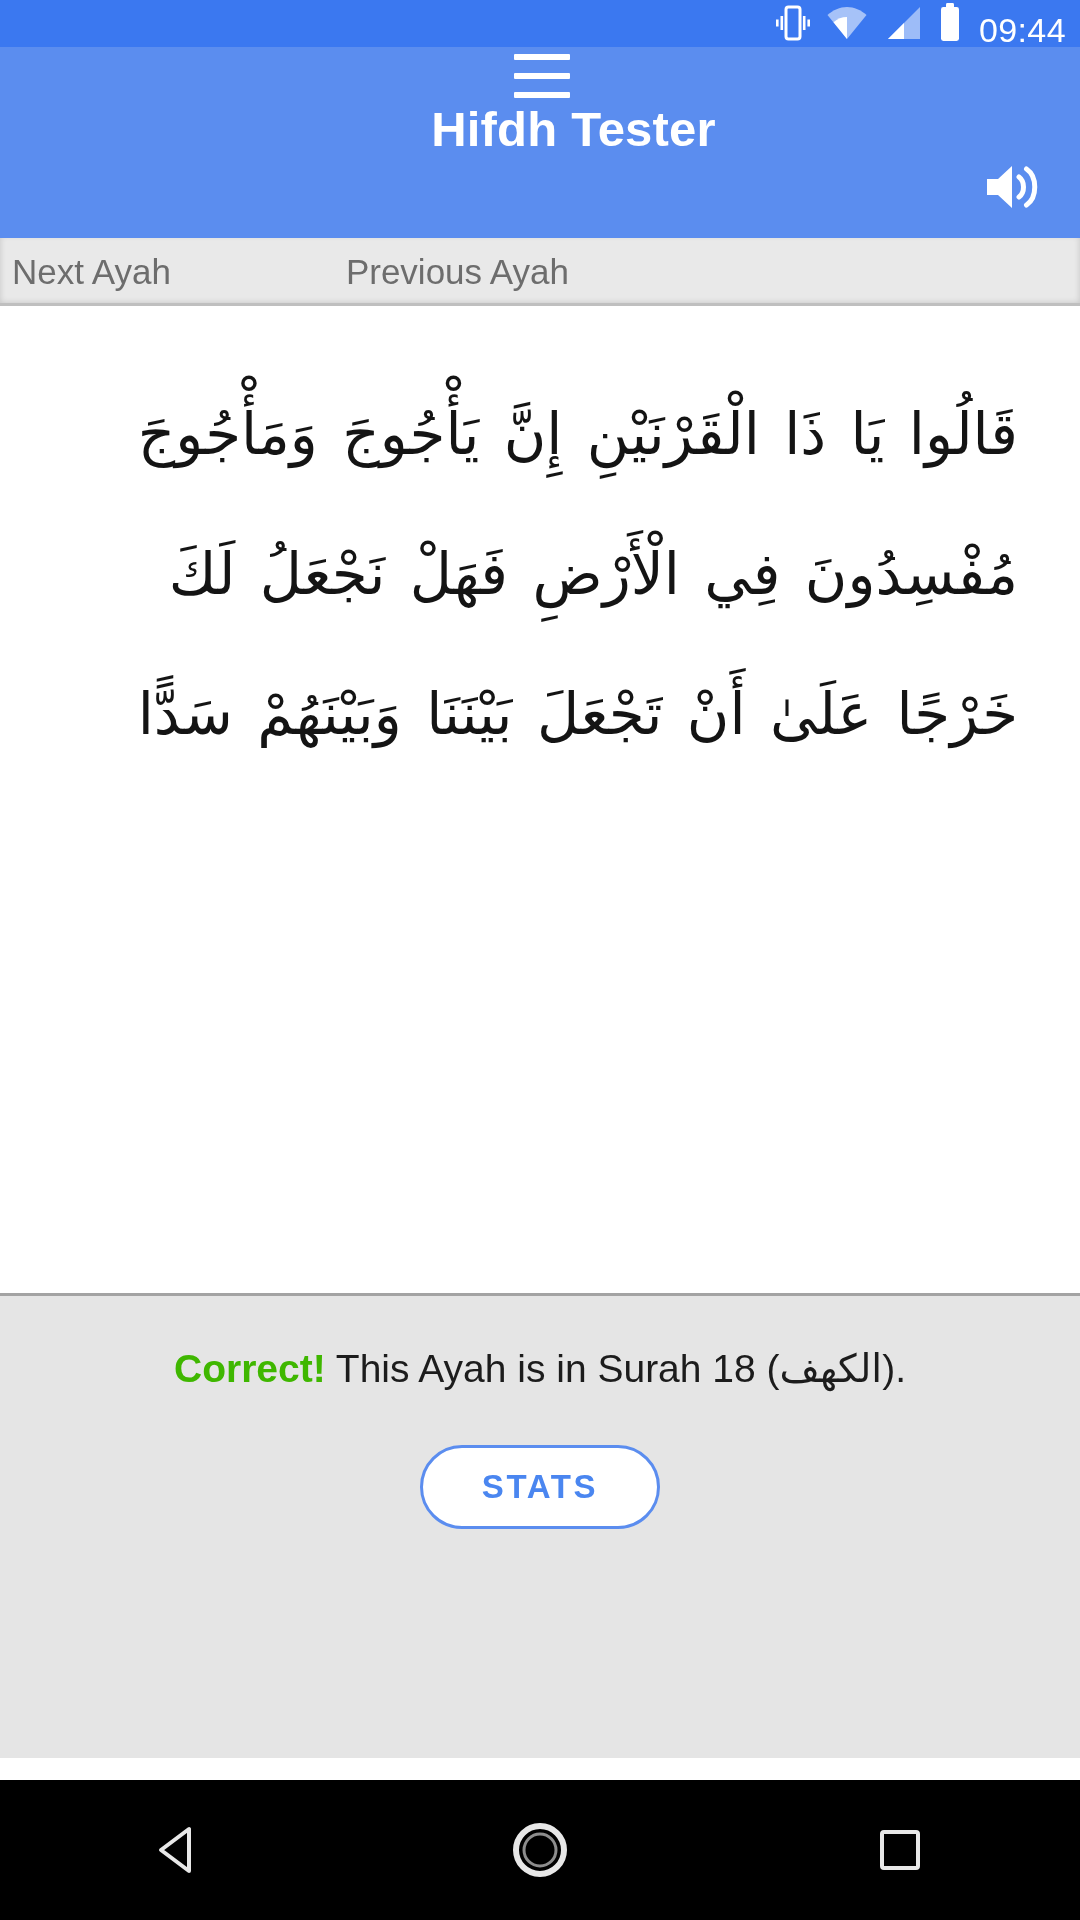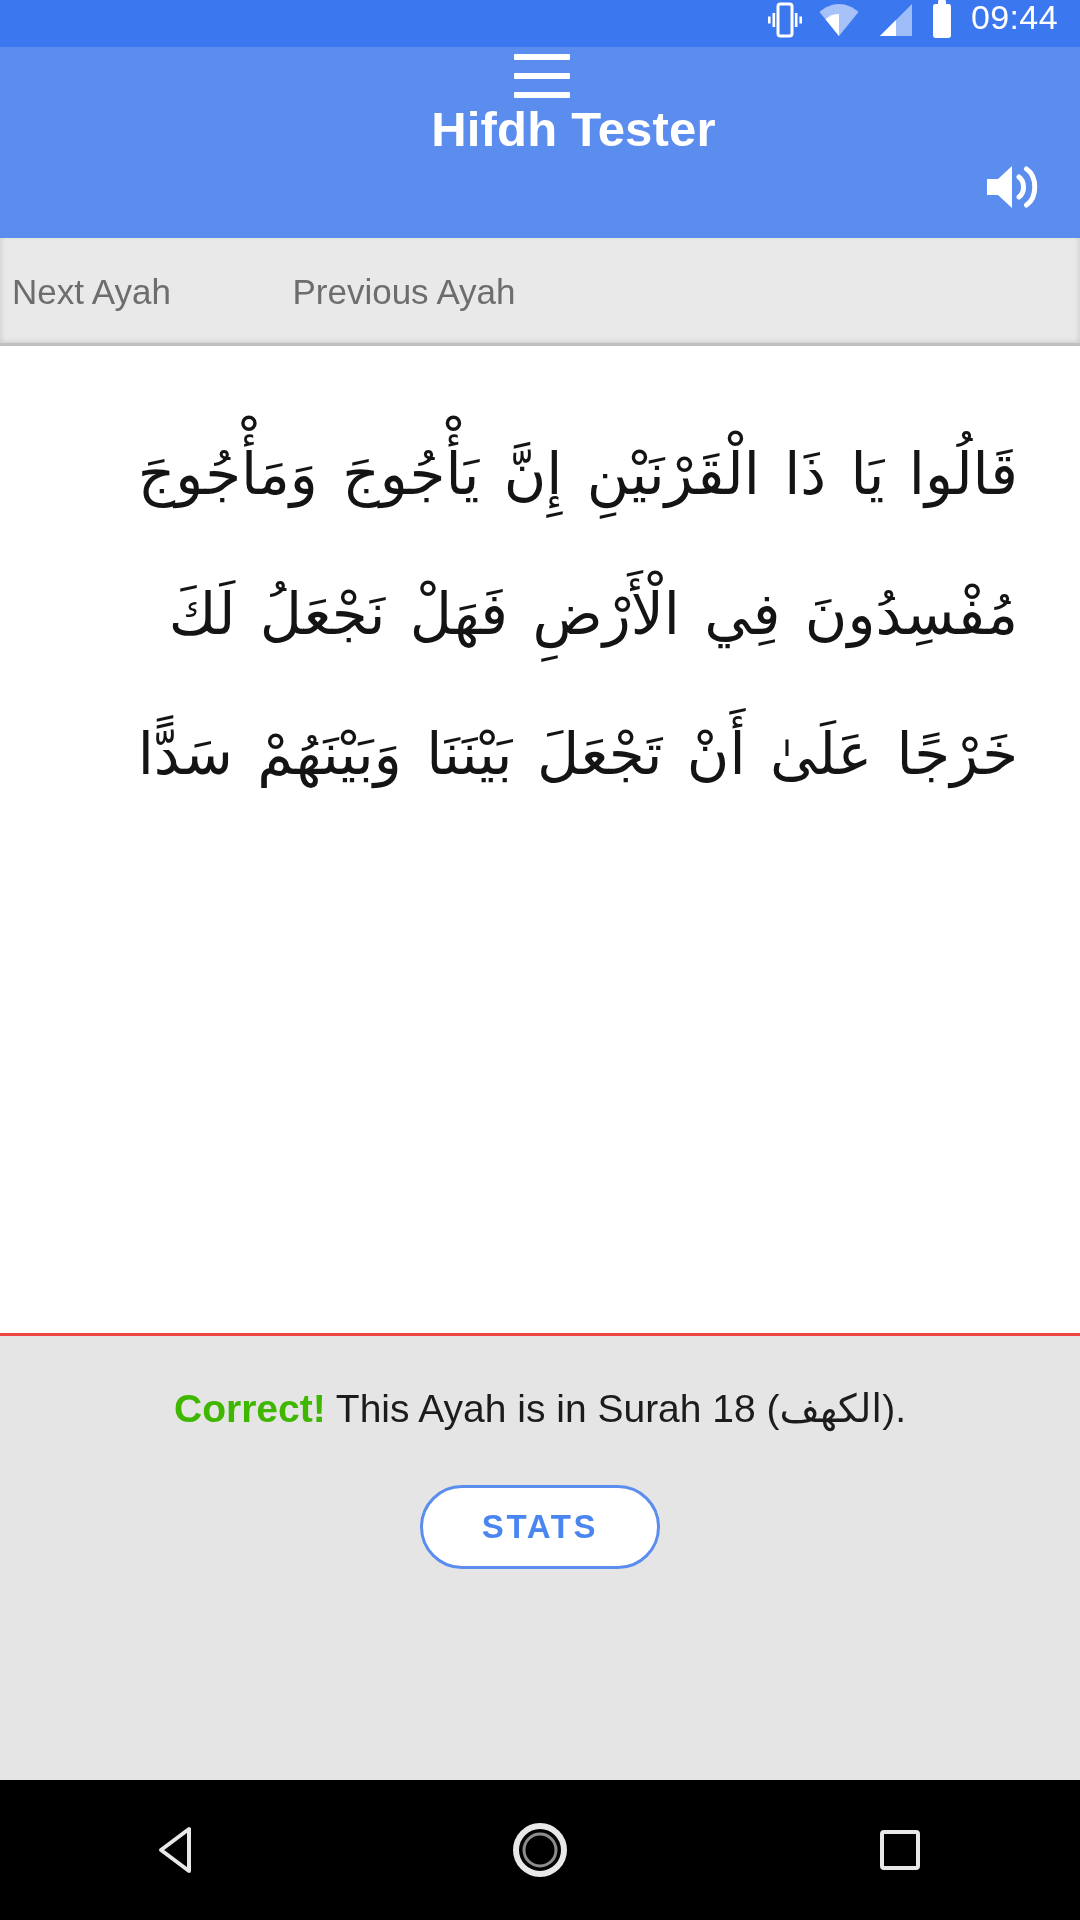--- a/index.html
+++ b/index.html
@@ -13,23 +13,23 @@
     overflow: hidden;
     font-family: "Liberation Sans", sans-serif;
     position: relative;
   }
 
   
   #status-bar {
     height: 47px;
     background: #3b78f0;
     display: flex;
-    align-items: flex-start;
+    align-items: flex-end;
     justify-content: flex-end;
-    padding-right: 22px;
+    padding-right: 14px;
     box-sizing: border-box;
   }
   #status-bar .sb-icons {
     display: flex;
     align-items: center;
     gap: 17px;
   }
   .sb-icon { display: block; }
   #status-clock {
     color: #ffffff;
@@ -80,21 +80,21 @@
     width: 66px;
     height: 66px;
     display: flex;
     align-items: center;
     justify-content: center;
     cursor: pointer;
   }
 
   
   #tab-bar {
-    height: 108px;
+    height: 68px;
     background: #e9e9e9;
     display: flex;
     align-items: stretch;
     position: relative;
     box-shadow: 0 -3px 6px rgba(0,0,0,0.16) inset;
     overflow: hidden;
   }
   .tab {
     flex: 0 0 290px;
     display: flex;
@@ -105,21 +105,21 @@
     white-space: nowrap;
     position: relative;
     cursor: pointer;
   }
   .tab.tab-prev { flex: 0 0 295px; margin-left: -56px; }
   .tab.tab-active {
     flex: 0 0 290px;
     color: #1a1a1a;
     font-weight: 500;
   }
-  .tab.tab-next { flex: 0 0 330px; }
+  .tab.tab-next { flex: 0 0 330px; justify-content: flex-end; }
   .tab.tab-active::after {
     content: "";
     position: absolute;
     left: 0;
     right: 0;
     bottom: 0;
     height: 8px;
     background: #111111;
   }
   #tab-bar::after {
@@ -130,21 +130,21 @@
     background: #bfbfbf;
   }
 
   
   #ayah-panel {
     background: #ffffff;
     height: 990px;
     box-sizing: border-box;
     padding: 58px 62px 0 62px;
     overflow: hidden;
-    border-bottom: 3px solid #ef4444;
+    border-bottom: 3px solid #a3a3a3;
   }
   #ayah-text {
     direction: rtl;
     text-align: right;
     color: #141414;
     font-family: "DejaVu Sans", "Liberation Serif", serif;
     font-size: 58px;
     line-height: 140px;
     white-space: pre-line;
     word-spacing: 6px;

